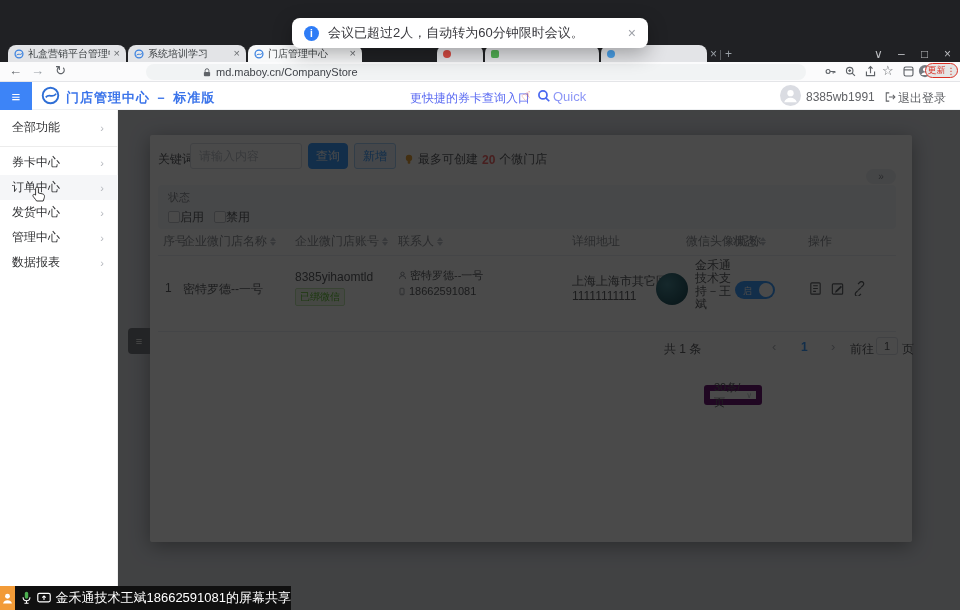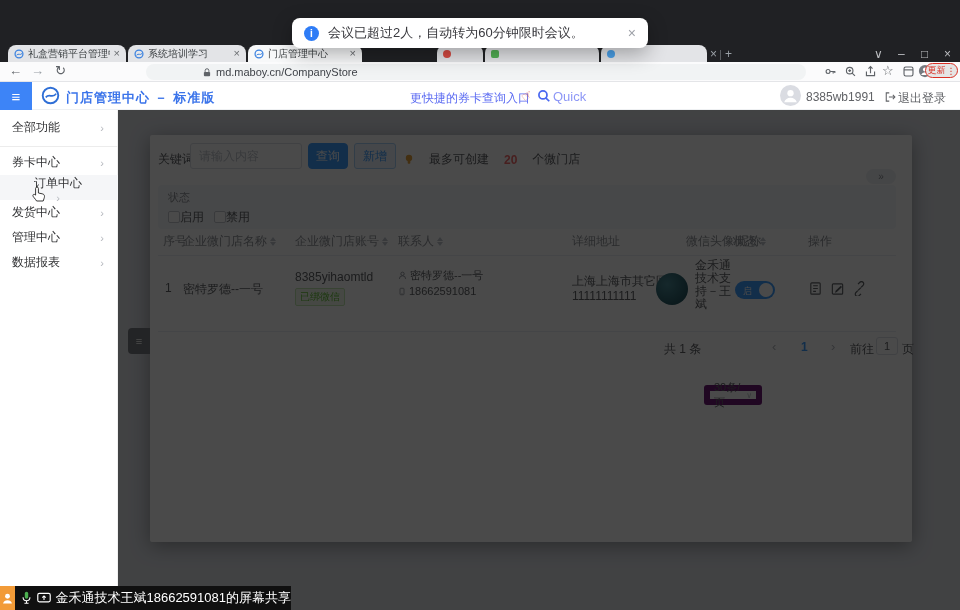--- a/index.html
+++ b/index.html
@@ -33,34 +33,34 @@
   .pointerglyph{left:521px;top:88px;font-size:13px;color:#e05b4b;transform:rotate(-35deg);}
   .quicktxt{left:553px;top:89px;font-size:13px;color:#8d97f6;}
   .uname{left:806px;top:90px;font-size:12px;color:#606266;}
   .logouttxt{left:898px;top:90px;font-size:12px;color:#606266;}
 
   
   .sidebar{left:0;top:110px;width:118px;height:500px;background:#ffffff;z-index:25;border-right:1px solid #f0f0f0;}
   .sitem{left:0;width:118px;height:25px;display:flex;align-items:center;justify-content:space-between;padding:0 14px 0 12px;font-size:12px;color:#303133;}
   .sitem .chv{color:#b4b7bd;font-size:11px;}
   .sdivider{left:0;width:118px;height:1px;background:#ececec;}
-  .hover{background:#f5f6f8;flex-direction:column;}
+  .hover{background:#f5f6f8;}
 
   
   .page{left:0;top:110px;width:960px;height:500px;background:#dfe2e8;}
   .overlay{left:118px;top:110px;width:842px;height:500px;background:rgba(0,0,0,0.71);z-index:20;}
   .card{left:150px;top:25px;width:762px;height:407px;background:#ffffff;box-shadow:0 4px 20px rgba(0,0,0,.35);border-radius:2px;padding-left:45px;}
   .handle{left:128px;top:218px;width:22px;height:26px;background:#7a7d82;border-radius:4px 0 0 4px;color:#fff;display:flex;align-items:center;justify-content:center;font-size:11px;}
 
   .flabel{font-size:12px;color:#606266;}
   .sinput{left:40px;top:8px;width:112px;height:26px;border:1px solid #dcdfe6;border-radius:3px;background:#fff;font-size:12px;padding:0 8px;color:#606266;}
   .sinput::placeholder{color:#c0c4cc;}
   .btn-primary{left:158px;top:8px;width:40px;height:26px;background:#409eff;border:1px solid #409eff;border-radius:4px;color:#fff;font-size:12px;display:flex;align-items:center;justify-content:center;}
   .btn-plain{left:204px;top:8px;width:42px;height:26px;background:#ecf5ff;border:1px solid #a9d1f9;border-radius:3px;color:#409eff;font-size:12px;display:flex;align-items:center;justify-content:center;}
-  .tip{left:254px;top:16px;font-size:12px;color:#606266;display:flex;align-items:center;gap:15px;}
+  .tip{left:254px;top:16px;font-size:12px;color:#606266;display:flex;align-items:center;gap:4px;}
   .tipcount{color:#f56c6c;font-weight:bold;}
   .collapsepill{left:716px;top:34px;width:30px;height:15px;background:#eef0f3;border-radius:8px;color:#8a8f96;font-size:10px;display:flex;align-items:center;justify-content:center;}
   .filterbox{left:8px;top:50px;width:738px;height:44px;background:#f5f7fa;border-radius:4px;}
   .cb{width:12px;height:12px;border:1px solid #c3c7cf;border-radius:2px;background:#fff;display:inline-block;vertical-align:-2px;}
   .cblabel{font-size:12px;color:#606266;}
 
   .th{top:98px;font-size:12px;color:#909399;display:flex;align-items:center;}
   .sort{display:inline-flex;flex-direction:column;margin-left:3px;}
   .tri-u{width:0;height:0;border-left:3px solid transparent;border-right:3px solid transparent;border-bottom:4px solid #c0c4cc;margin-bottom:1px;}
   .tri-d{width:0;height:0;border-left:3px solid transparent;border-right:3px solid transparent;border-top:4px solid #c0c4cc;}

